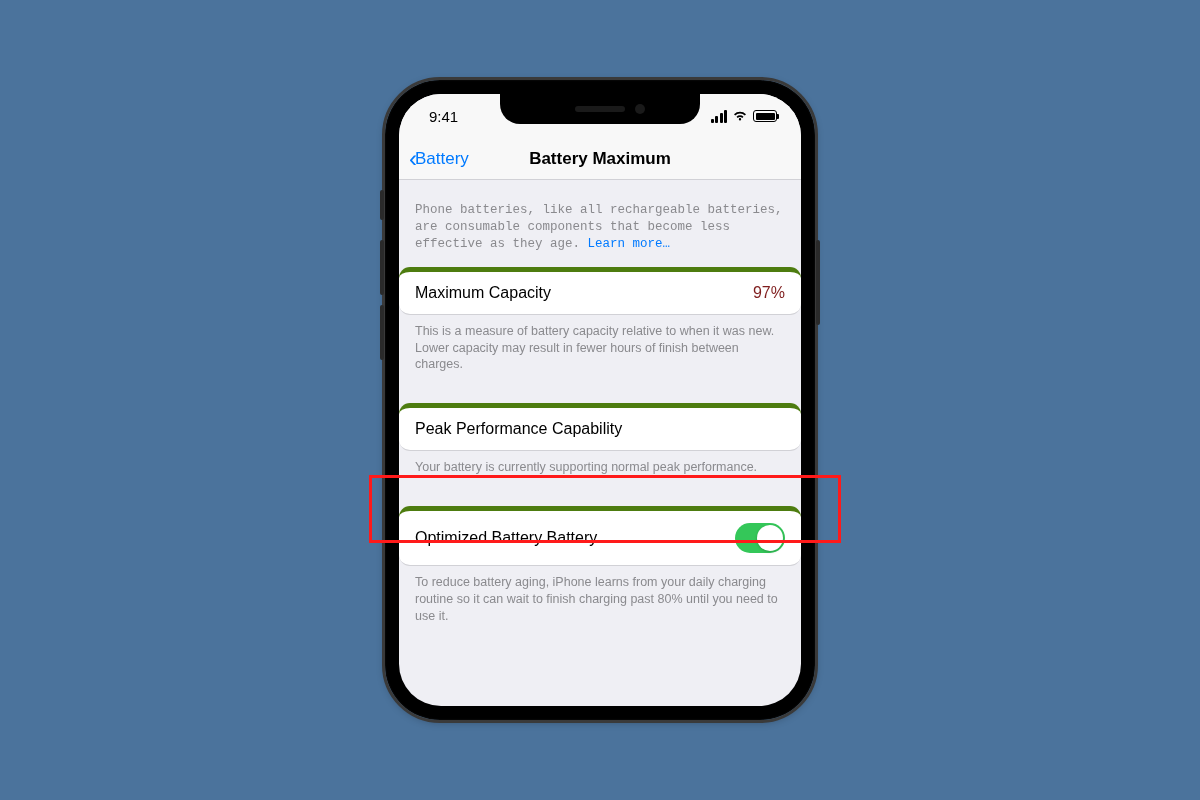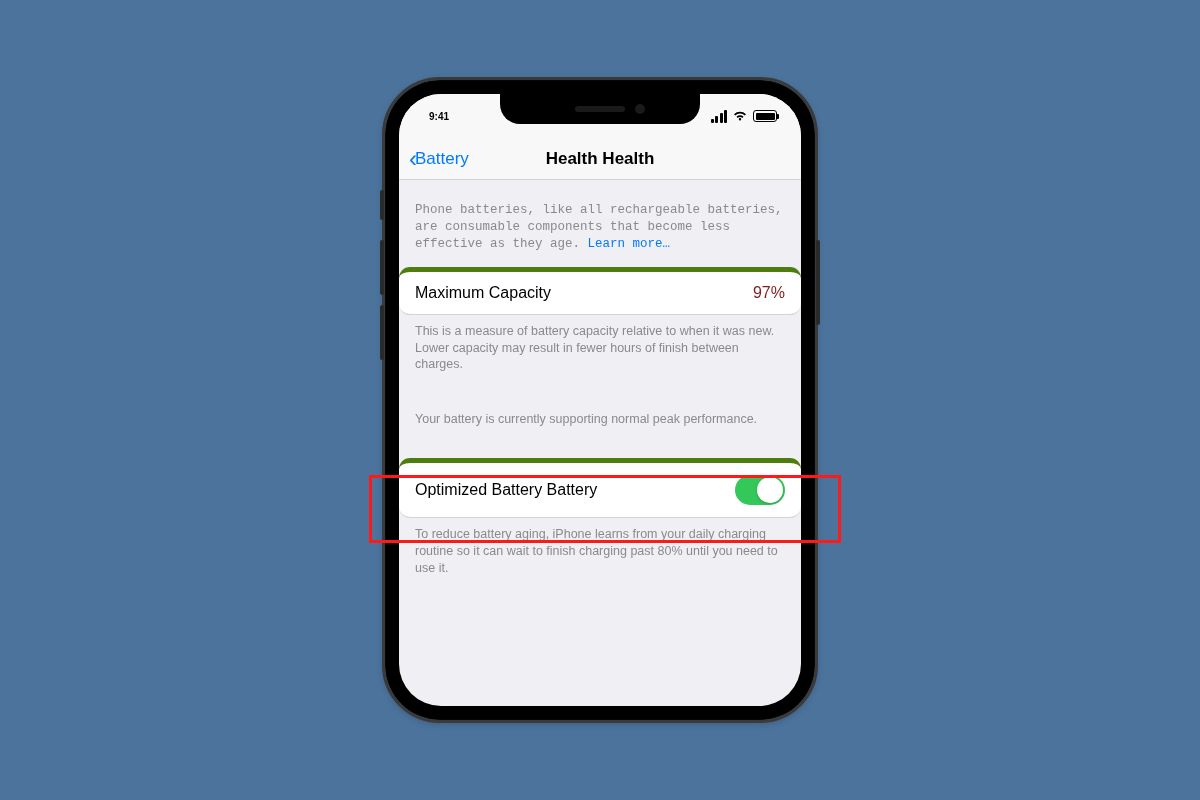--- a/index.html
+++ b/index.html
@@ -67,22 +67,22 @@
   .camera {
     width: 10px; height: 10px; background: #1a1a1a; border-radius: 50%;
     position:absolute; right: 55px;
   }
   .status-bar {
     height: 44px;
     display: flex;
     align-items: center;
     justify-content: space-between;
     padding: 0 24px 0 30px;
-    font-size: 10px;
-    font-weight: 700;
+    font-size: 15px;
+    font-weight: 400;
     color: #000;
     background: #f8f8f8;
   }
   .status-right { display: flex; align-items: center; gap: 5px; }
   .signal-bars { display: flex; align-items: flex-end; gap: 1.5px; }
   .signal-bars span { width: 3px; background: #000; border-radius: 1px; }
   .signal-bars span:nth-child(1){height:4px}
   .signal-bars span:nth-child(2){height:7px}
   .signal-bars span:nth-child(3){height:10px}
   .signal-bars span:nth-child(4){height:13px}
@@ -184,36 +184,39 @@
             <div class="battery-fill"></div>
           </div>
       </div>
     </div>
 
     <div class="nav-bar">
       <div class="back-btn">
         <span class="back-chevron">‹</span>
         <span>Battery</span>
       </div>
-      <div class="nav-title">Health Health</div>
+      <div class="nav-title">Battery Maximum</div>
     </div>
 
     <div class="content">
       <div class="footer-text first">
         <span>Phone batteries, like all rechargeable batteries, are consumable components that become less effective as they age. </span><span class="link">Learn more…</span>
       </div>
 
       <div class="cell">
         <span>Maximum Capacity</span>
         <span class="cell-value">97%</span>
       </div>
       <div class="footer-text">This is a measure of battery capacity relative to when it was new. Lower capacity may result in fewer hours of finish between charges.</div>
 
       <div class="spacer"></div>
 
+      <div class="cell">
+        <span>Peak Performance Capability</span>
+      </div>
       <div class="footer-text">Your battery is currently supporting normal peak performance.</div>
 
       <div class="spacer"></div>
 
       <div class="cell" id="obc-row">
         <span>Optimized Battery Battery</span>
         <div class="toggle">
           <div class="toggle-knob"></div>
         </div>
       </div>

